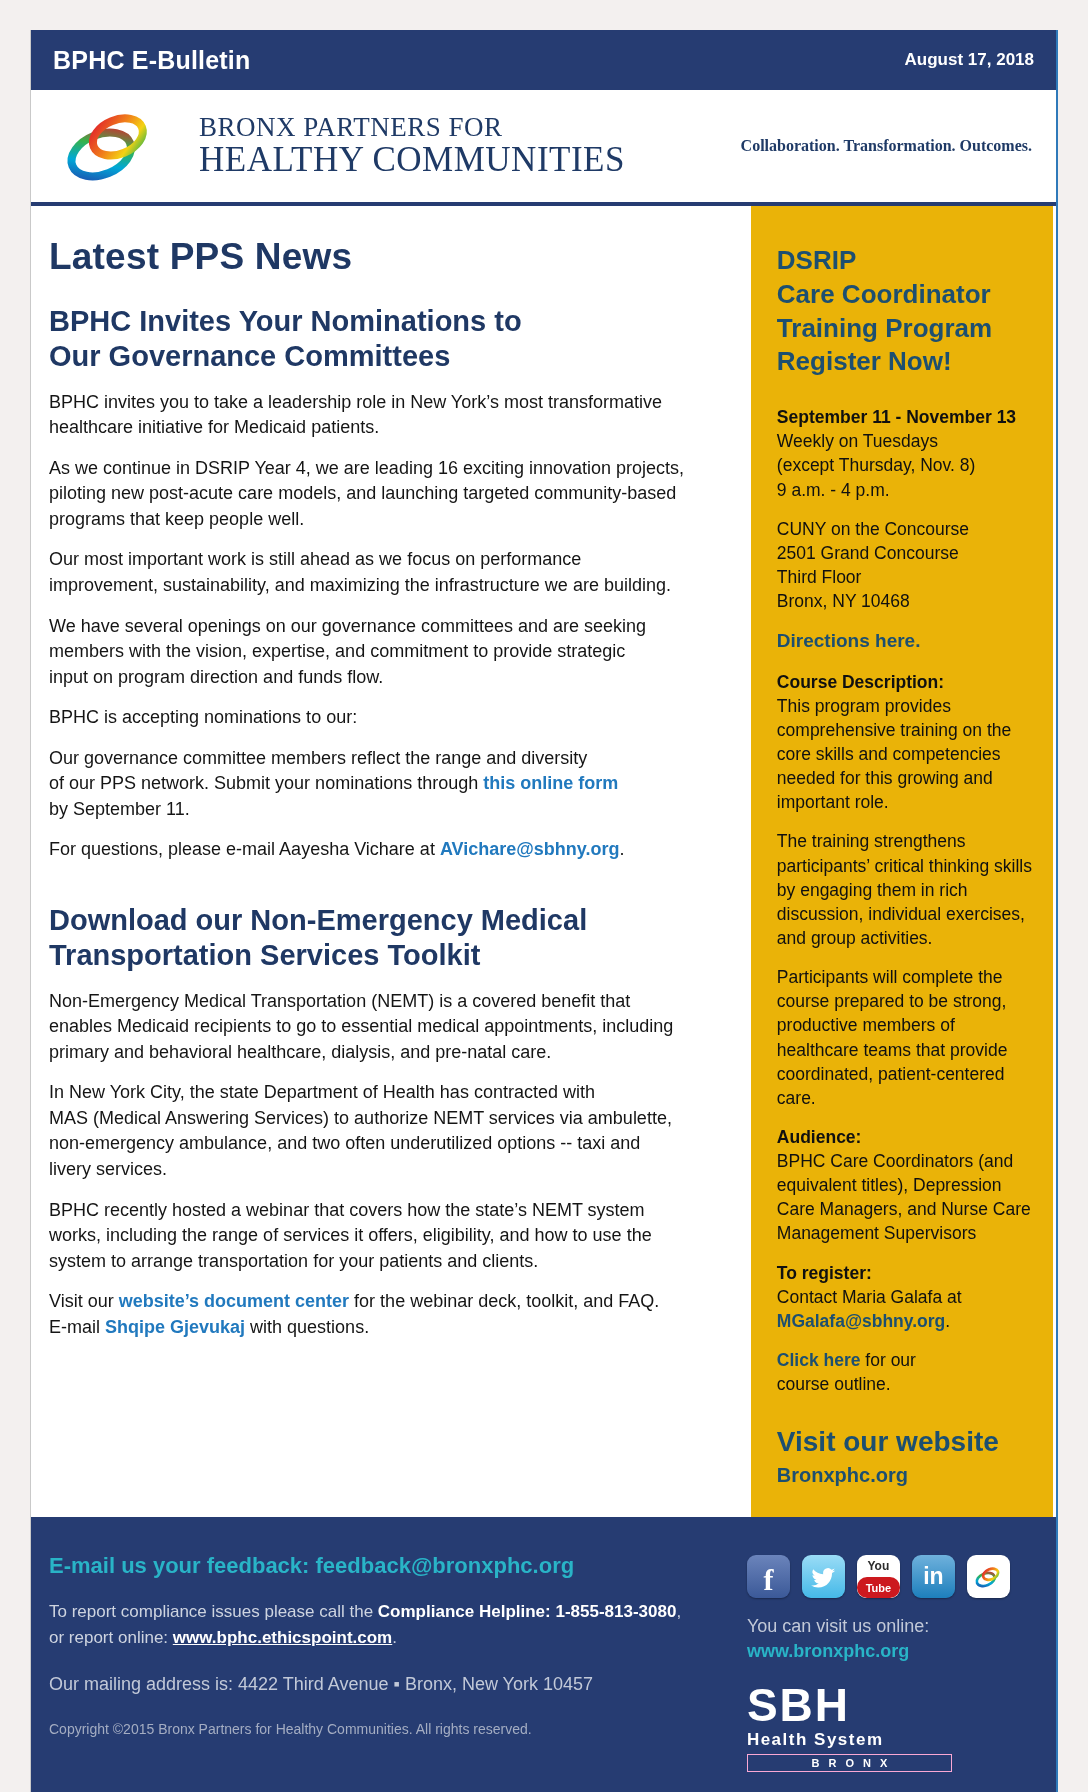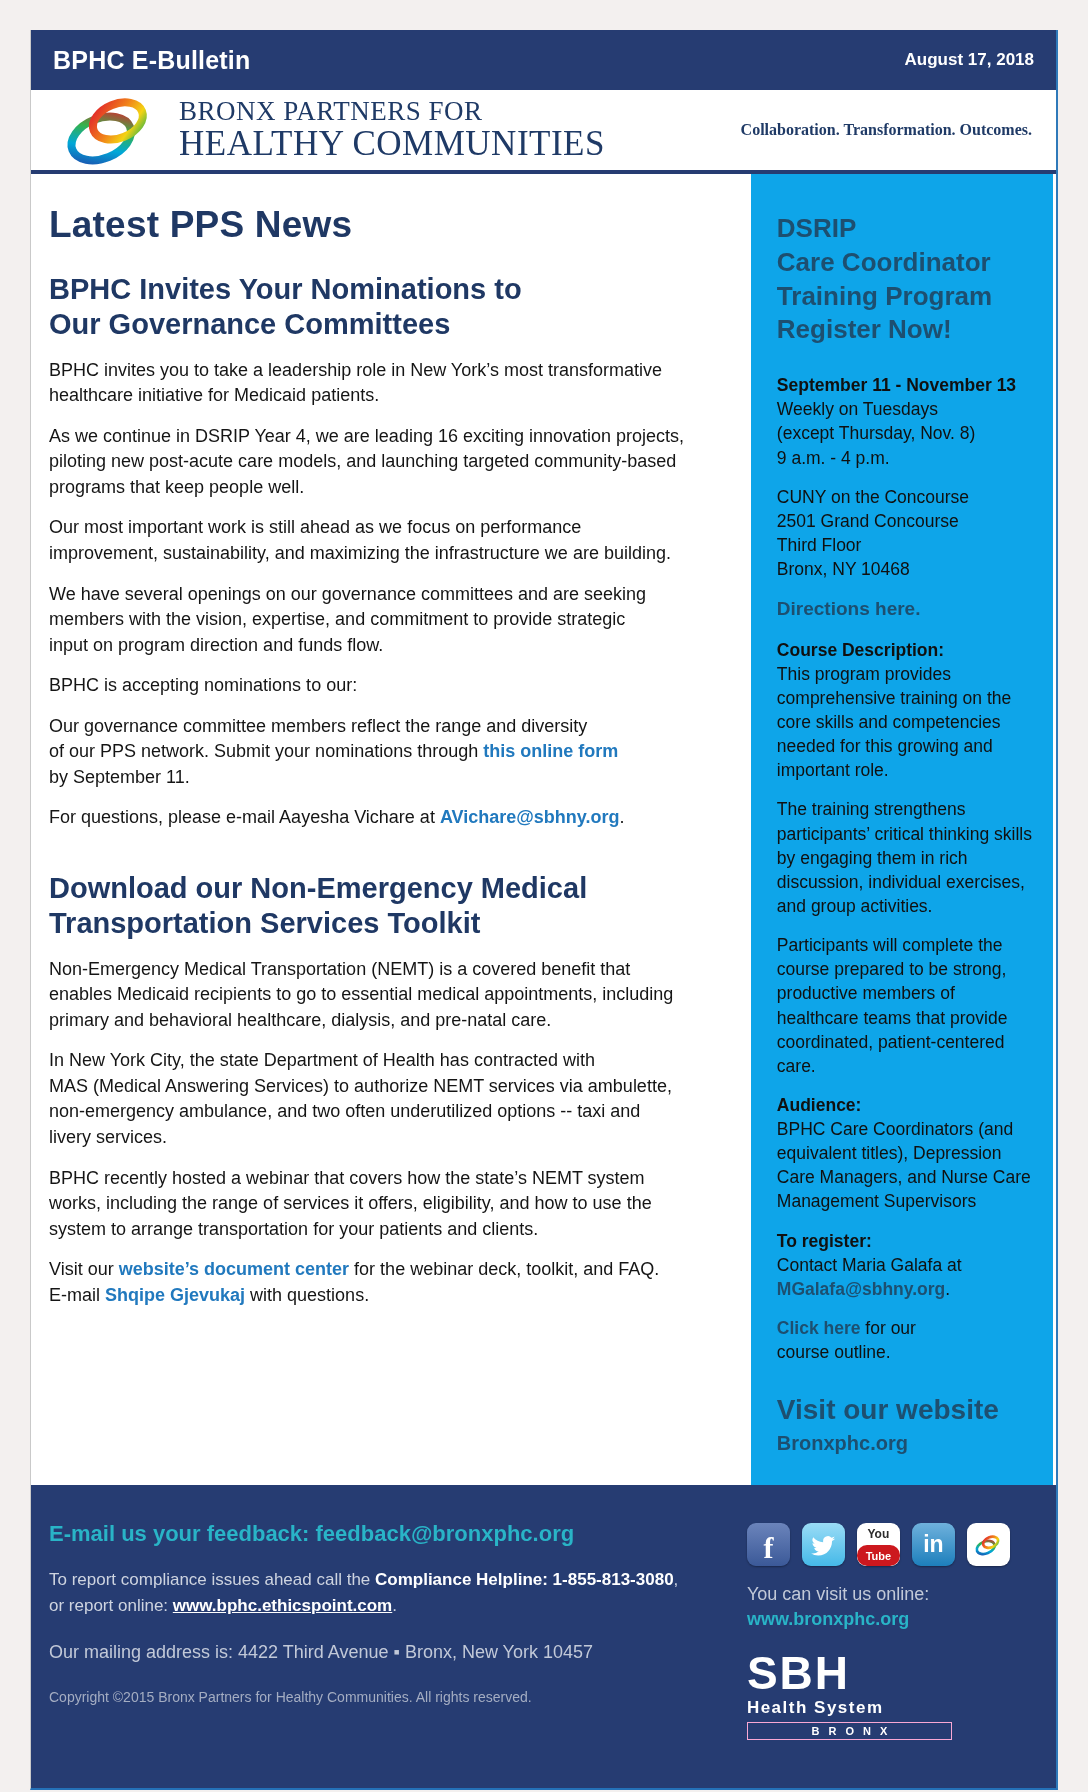--- a/index.html
+++ b/index.html
@@ -19,21 +19,21 @@
 
   
   .topbar {
     background:#263c72; height:60px; display:flex; align-items:center;
     padding:0 22px; color:#fff;
   }
   .topbar .title { font-size:25px; font-weight:bold; letter-spacing:.2px; }
   .topbar .date { margin-left:auto; font-size:17px; font-weight:bold; }
 
   
-  .brandrow { background:#fff; height:80px; display:flex; align-items:center; padding:0 20px 0 28px; }
+  .brandrow { background:#fff; height:112px; display:flex; align-items:center; padding:0 20px 0 28px;gap:20px; }
   .brandrow svg.logo { width:100px; height:78px; flex:0 0 auto; }
   .brandname { margin-left:20px; color:#1f3a66; font-family:"Liberation Serif","DejaVu Serif",serif; line-height:1.05; }
   .brandname .l1 { font-size:27px; letter-spacing:.5px; }
   .brandname .l2 { font-size:35px; letter-spacing:.5px; }
   .tagline {
     margin-left:auto; color:#1f3a66; font-family:"Liberation Serif","DejaVu Serif",serif;
     font-size:16px; font-weight:bold; margin-right:4px;
   }
   .divider { height:4px; background:#263c72; }
 
@@ -43,21 +43,21 @@
   .leftcol h1 { margin:16px 0 6px 0; font-size:37px; color:#1f3864; letter-spacing:.2px; }
   .leftcol h2 { margin:26px 0 8px 0; font-size:29px; color:#1f3864; line-height:1.22; white-space:pre-line; }
   .leftcol p { margin:15px 0; font-size:18px; line-height:1.42; color:#151515; white-space:pre-line; }
   .committees div { font-size:18px; font-weight:bold; color:#151515; line-height:1.5; }
   .nom-intro { margin-bottom:2px !important; }
   a.blink { color:#2179be; font-weight:bold; text-decoration:none; cursor:pointer; }
   .h2-gap { margin-top:40px !important; }
 
   
   .sidebar {
-    width:306px; background:#0ea5e9; padding:38px 14px 30px 26px;
+    width:306px; background:#eab308; padding:38px 14px 30px 26px;
     border-right:3px solid #ffffff;
   }
   .sidebar h3 { margin:0 0 26px 0; font-size:26px; color:#1d4f70; line-height:1.3; white-space:pre-line; }
   .sidebar p { margin:15px 0; font-size:17.5px; line-height:1.38; color:#101010; white-space:pre-line; }
   .sidebar .b { font-weight:bold; }
   a.slink { color:#1d4f70; font-weight:bold; text-decoration:none; cursor:pointer; }
   .sidebar .directions { font-size:19px; }
   .sidebar .visit-head { font-size:28px; font-weight:bold; color:#1d4f70; margin-top:30px; }
   .sidebar .visit-link { font-size:20px; margin-top:6px; }
 
@@ -212,21 +212,21 @@
 
         <div class="visit-head">Visit our website</div>
         <div class="visit-link"><a class="slink">Bronxphc.org</a></div>
       </div>
     </div>
 
     <div class="footer">
       <div class="f-left">
         <div class="feedback"><span>E-mail us your feedback: </span><a class="tlink" style="font-size:22px">feedback@bronxphc.org</a></div>
 
-        <div class="compliance"><span>To report compliance issues ahead call the </span><span class="wb">Compliance Helpline: 1-855-813-3080</span><span>,
+        <div class="compliance"><span>To report compliance issues please call the </span><span class="wb">Compliance Helpline: 1-855-813-3080</span><span>,
 or report online: </span><a class="wlink">www.bphc.ethicspoint.com</a><span>.</span></div>
 
         <div class="mailing">Our mailing address is: 4422 Third Avenue ▪ Bronx, New York 10457</div>
         <div class="copyright">Copyright ©2015 Bronx Partners for Healthy Communities. All rights reserved.</div>
       </div>
 
       <div class="f-right">
         <div class="social">
           <div class="sicon fb">
               <span>f</span>

